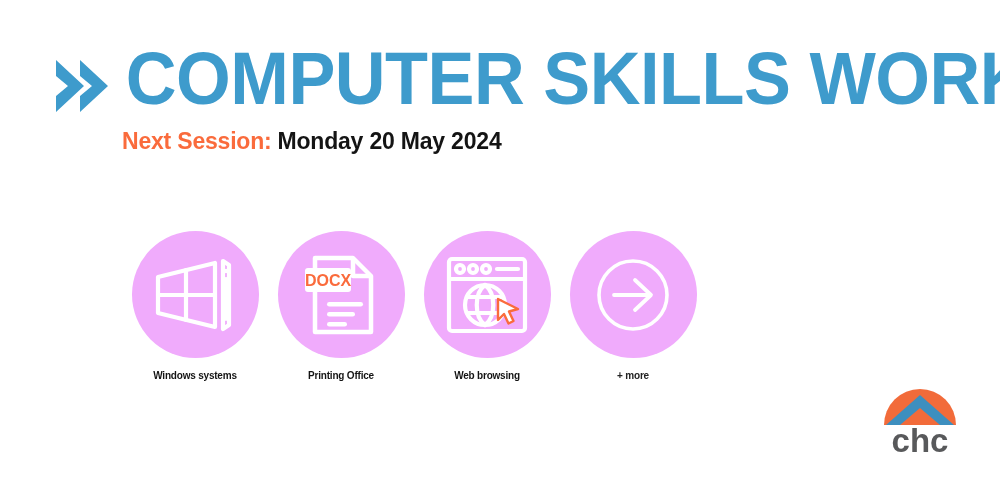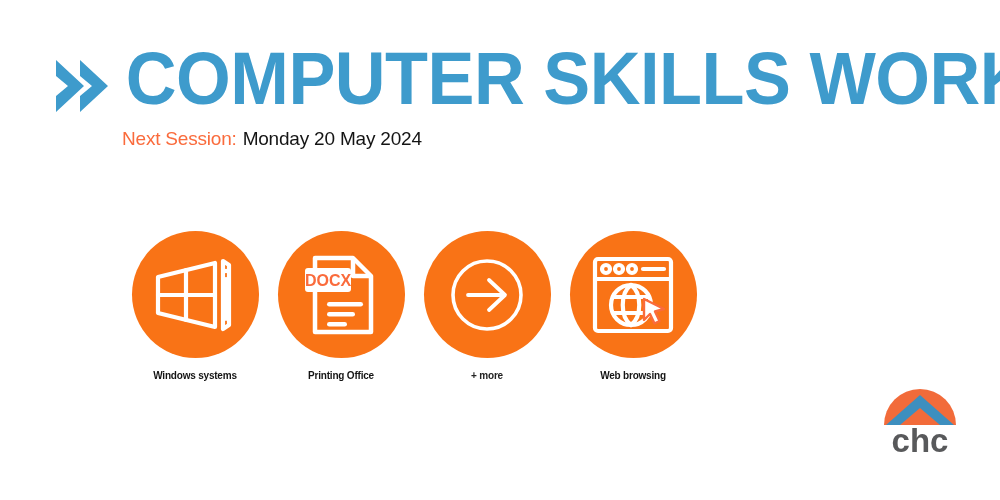--- a/index.html
+++ b/index.html
@@ -48,22 +48,22 @@
     color: #3E9BCC;
     transform: scaleX(0.95);
     transform-origin: left center;
     white-space: nowrap;
   }
 
   .session-line {
     position: absolute;
     left: 122px;
     top: 128px;
-    font-size: 19px;
-    font-weight: 400;
+    font-size: 23px;
+    font-weight: 700;
     line-height: 1.2;
     white-space: nowrap;
     letter-spacing: -0.2px;
   }
   .session-label {
     color: #FA6B3C;
   }
   .session-date {
     color: #141414;
     margin-left: 6px;
@@ -93,21 +93,21 @@
     width: 146px;
     flex: 0 0 auto;
     display: flex;
     flex-direction: column;
     align-items: center;
   }
   .icon-circle {
     width: 127px;
     height: 127px;
     border-radius: 50%;
-    background: #f97316;
+    background: #f0abfc;
     display: flex;
     align-items: center;
     justify-content: center;
   }
   .icon-circle svg {
     display: block;
   }
   .icon-label {
     margin-top: 12px;
     font-size: 10px;
@@ -205,61 +205,61 @@
         </svg>
         </span>
       </div>
       <div class="icon-label">Printing Office</div>
     </div>
 
 
     <div class="icon-item">
       <div class="icon-circle">
         <span>
+        <svg width="86" height="84" viewBox="0 0 86 84" aria-hidden="true">
+          <g fill="none" stroke="#ffffff" stroke-width="4.2" stroke-linejoin="round" stroke-linecap="round">
+
+            <rect x="5" y="6" width="76" height="72" rx="3"></rect>
+            <path d="M5 26 L81 26"></path>
+
+            <circle cx="16" cy="16" r="4"></circle>
+            <circle cx="29" cy="16" r="4"></circle>
+            <circle cx="42" cy="16" r="4"></circle>
+
+            <path d="M53 16 L74 16"></path>
+
+            <circle cx="41" cy="52" r="20"></circle>
+            <path d="M41 32 C30 40 30 64 41 72"></path>
+            <path d="M41 32 C52 40 52 64 41 72"></path>
+            <path d="M23 44 L59 44"></path>
+            <path d="M23 60 L59 60"></path>
+          </g>
+
+          <path d="M54 46 L74 56 L65 58.5 L69.5 68 L64.5 70.5 L60 61 L54 67 Z" fill="#ffffff" stroke="#FA6B3C" stroke-width="2.4" stroke-linejoin="round"></path>
+        </svg>
+        </span>
+      </div>
+      <div class="icon-label">Web browsing</div>
+    </div>
+
+    <div class="icon-item">
+      <div class="icon-circle">
+        <span>
         <svg width="86" height="86" viewBox="0 0 86 86" aria-hidden="true">
           <circle cx="43" cy="43" r="34" fill="none" stroke="#ffffff" stroke-width="3.6"></circle>
           <g fill="none" stroke="#ffffff" stroke-width="3.8" stroke-linecap="round" stroke-linejoin="round">
             <path d="M24 43 L60 43"></path>
             <path d="M45 28 L61 43 L45 58"></path>
           </g>
         </svg>
         </span>
       </div>
       <div class="icon-label muted">+ more</div>
     </div>
 
-    <div class="icon-item">
-      <div class="icon-circle">
-        <span>
-        <svg width="86" height="84" viewBox="0 0 86 84" aria-hidden="true">
-          <g fill="none" stroke="#ffffff" stroke-width="4.2" stroke-linejoin="round" stroke-linecap="round">
-
-            <rect x="5" y="6" width="76" height="72" rx="3"></rect>
-            <path d="M5 26 L81 26"></path>
-
-            <circle cx="16" cy="16" r="4"></circle>
-            <circle cx="29" cy="16" r="4"></circle>
-            <circle cx="42" cy="16" r="4"></circle>
-
-            <path d="M53 16 L74 16"></path>
-
-            <circle cx="41" cy="52" r="20"></circle>
-            <path d="M41 32 C30 40 30 64 41 72"></path>
-            <path d="M41 32 C52 40 52 64 41 72"></path>
-            <path d="M23 44 L59 44"></path>
-            <path d="M23 60 L59 60"></path>
-          </g>
-
-          <path d="M54 46 L74 56 L65 58.5 L69.5 68 L64.5 70.5 L60 61 L54 67 Z" fill="#ffffff" stroke="#FA6B3C" stroke-width="2.4" stroke-linejoin="round"></path>
-        </svg>
-        </span>
-      </div>
-      <div class="icon-label">Web browsing</div>
-    </div>
-
   </div>
 
   <div class="logo">
     <div class="logo-mark">
       <svg width="76" height="46" viewBox="0 0 76 46" aria-hidden="true">
 
         <path d="M2 45 A36 36 0 0 1 74 45 Z" fill="#F26B3A"></path>
 
         <path d="M38 15 L72 45 L58 45 L38 28 L18 45 L4 45 Z" fill="#3D8FBF"></path>
       </svg>

